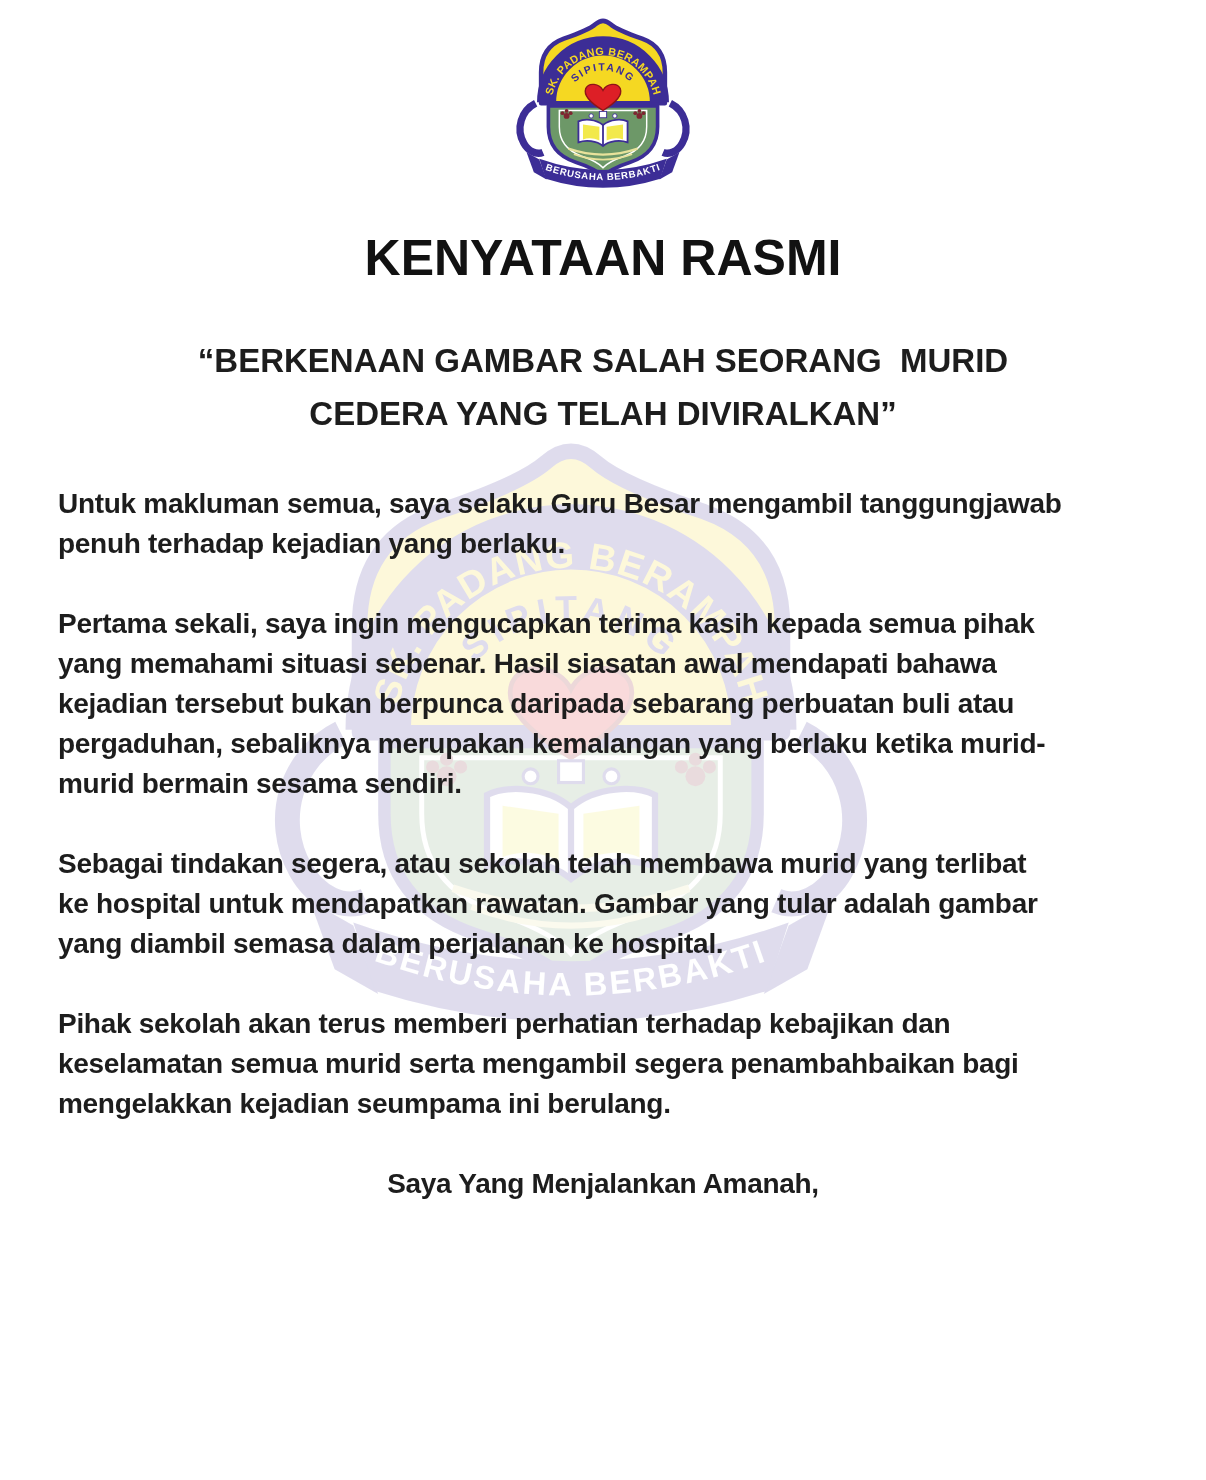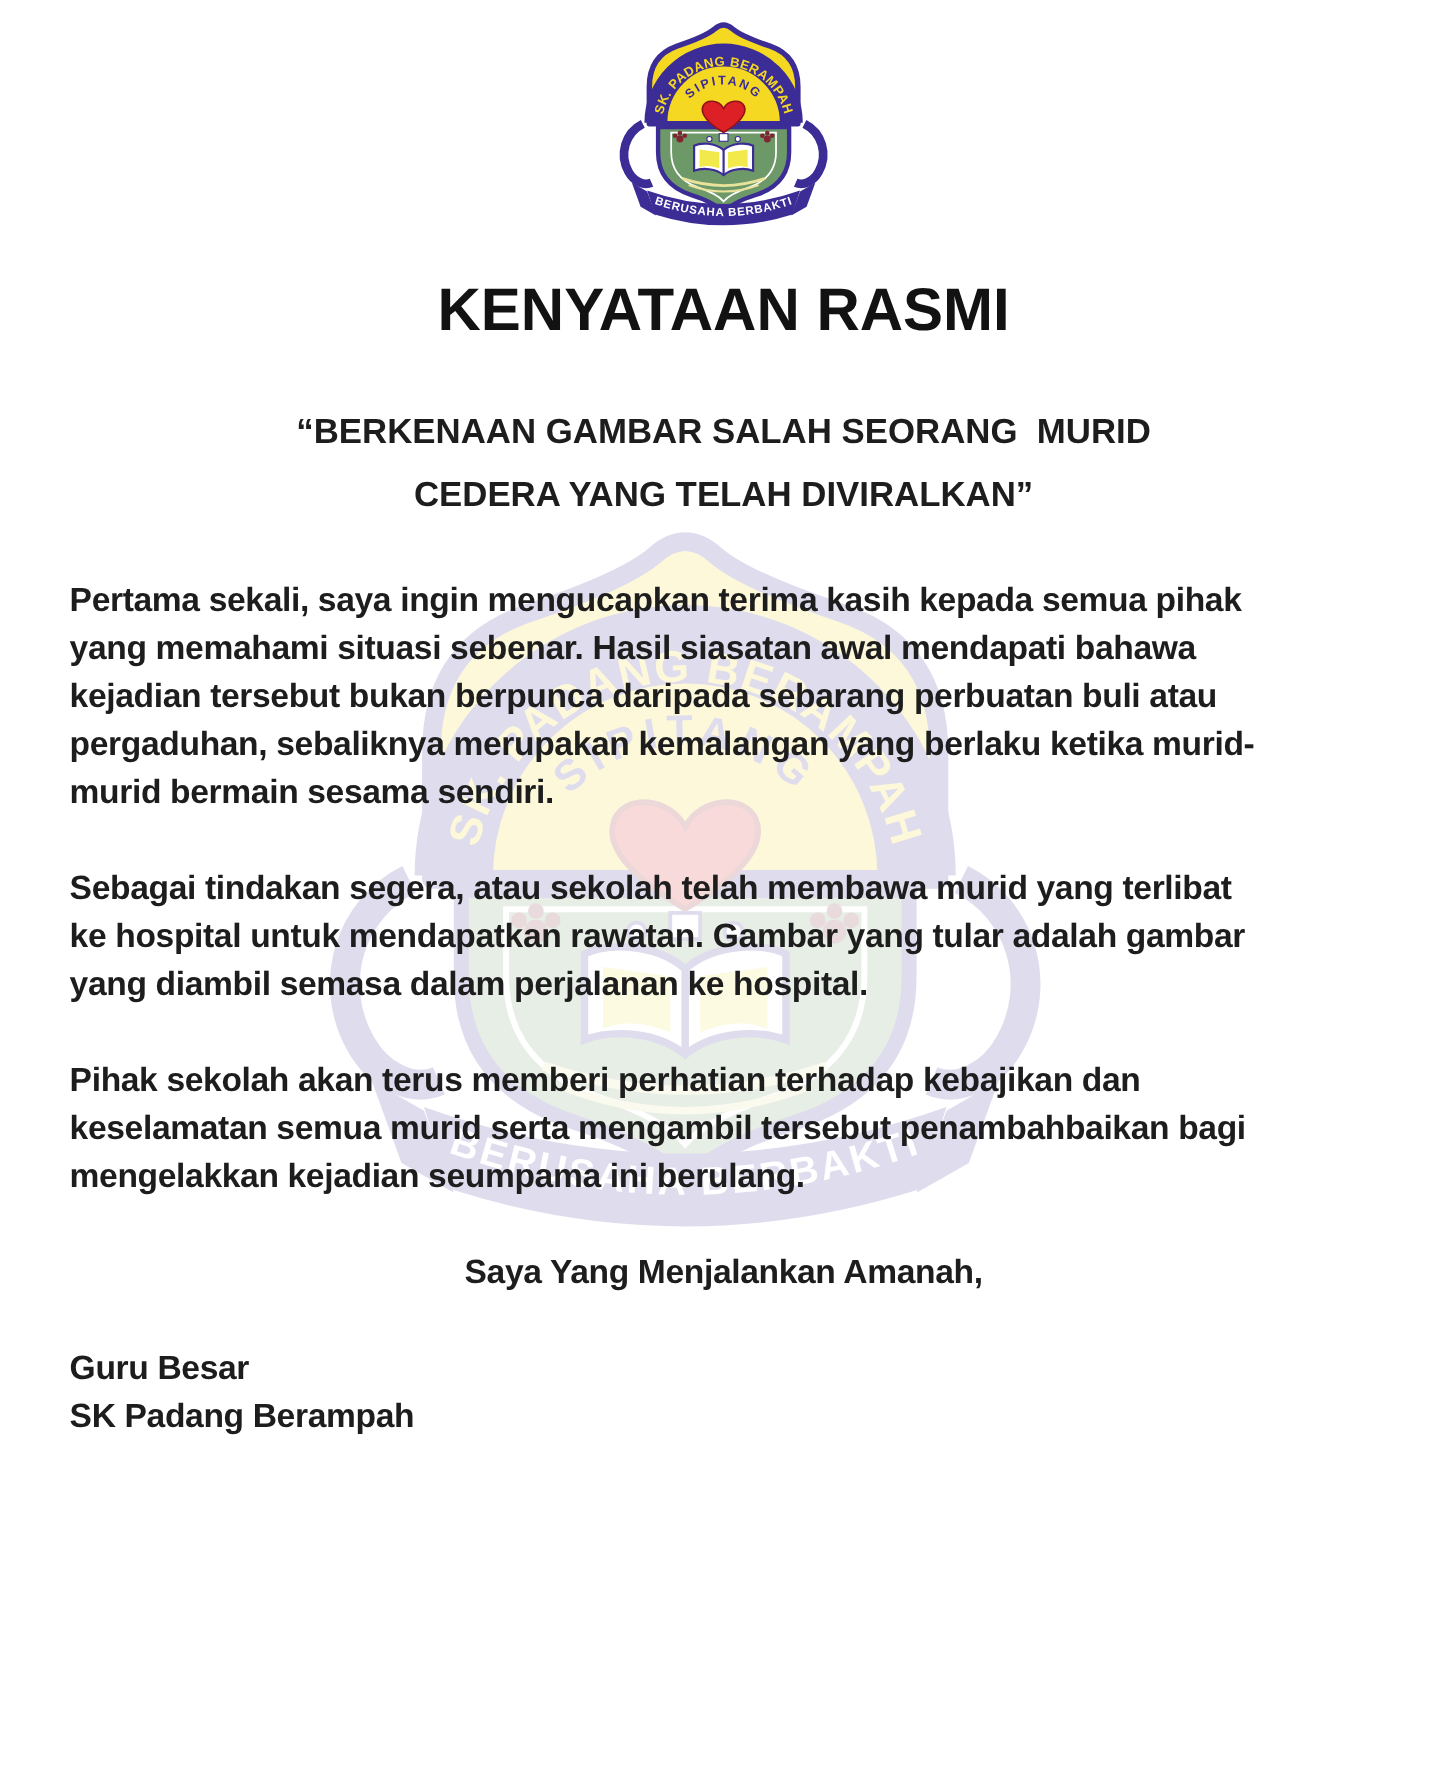--- a/index.html
+++ b/index.html
@@ -34,21 +34,21 @@
     font-size:50px;
     line-height:56px;
     font-weight:800;
     letter-spacing:0px;
     color:#121212;
   }
   
   h2.doc-subtitle{
     margin:48px 0 0 0;
     text-align:center;
-    font-size:29px;
+    font-size:33px;
     line-height:53px;
     font-weight:700;
     white-space:pre-wrap;
     color:#1d1d1d;
   }
   
   .body-text{
     padding:0 58px;
   }
   p.para{
@@ -142,30 +142,32 @@
     <svg class="crest-top" viewBox="0 0 200 200">
       <use href="#crest"></use>
     </svg>
 
     <h1 class="doc-title">KENYATAAN RASMI</h1>
 
     <h2 class="doc-subtitle">“BERKENAAN GAMBAR SALAH SEORANG  MURID
 CEDERA YANG TELAH DIVIRALKAN”</h2>
 
     <div class="body-text">
+      <p class="para first">Untuk makluman semua, saya selaku Guru Besar mengambil tanggungjawab
+penuh terhadap kejadian yang berlaku.</p>
       <p class="para">Pertama sekali, saya ingin mengucapkan terima kasih kepada semua pihak
 yang memahami situasi sebenar. Hasil siasatan awal mendapati bahawa
 kejadian tersebut bukan berpunca daripada sebarang perbuatan buli atau
 pergaduhan, sebaliknya merupakan kemalangan yang berlaku ketika murid-
 murid bermain sesama sendiri.</p>
       <p class="para">Sebagai tindakan segera, atau sekolah telah membawa murid yang terlibat
 ke hospital untuk mendapatkan rawatan. Gambar yang tular adalah gambar
 yang diambil semasa dalam perjalanan ke hospital.</p>
       <p class="para">Pihak sekolah akan terus memberi perhatian terhadap kebajikan dan
-keselamatan semua murid serta mengambil tersebut penambahbaikan bagi
+keselamatan semua murid serta mengambil segera penambahbaikan bagi
 mengelakkan kejadian seumpama ini berulang.</p>
 
       <p class="closing">Saya Yang Menjalankan Amanah,</p>
 
       <div class="signature">
         <p>Guru Besar</p>
         <p>SK Padang Berampah</p>
       </div>
     </div>
 

